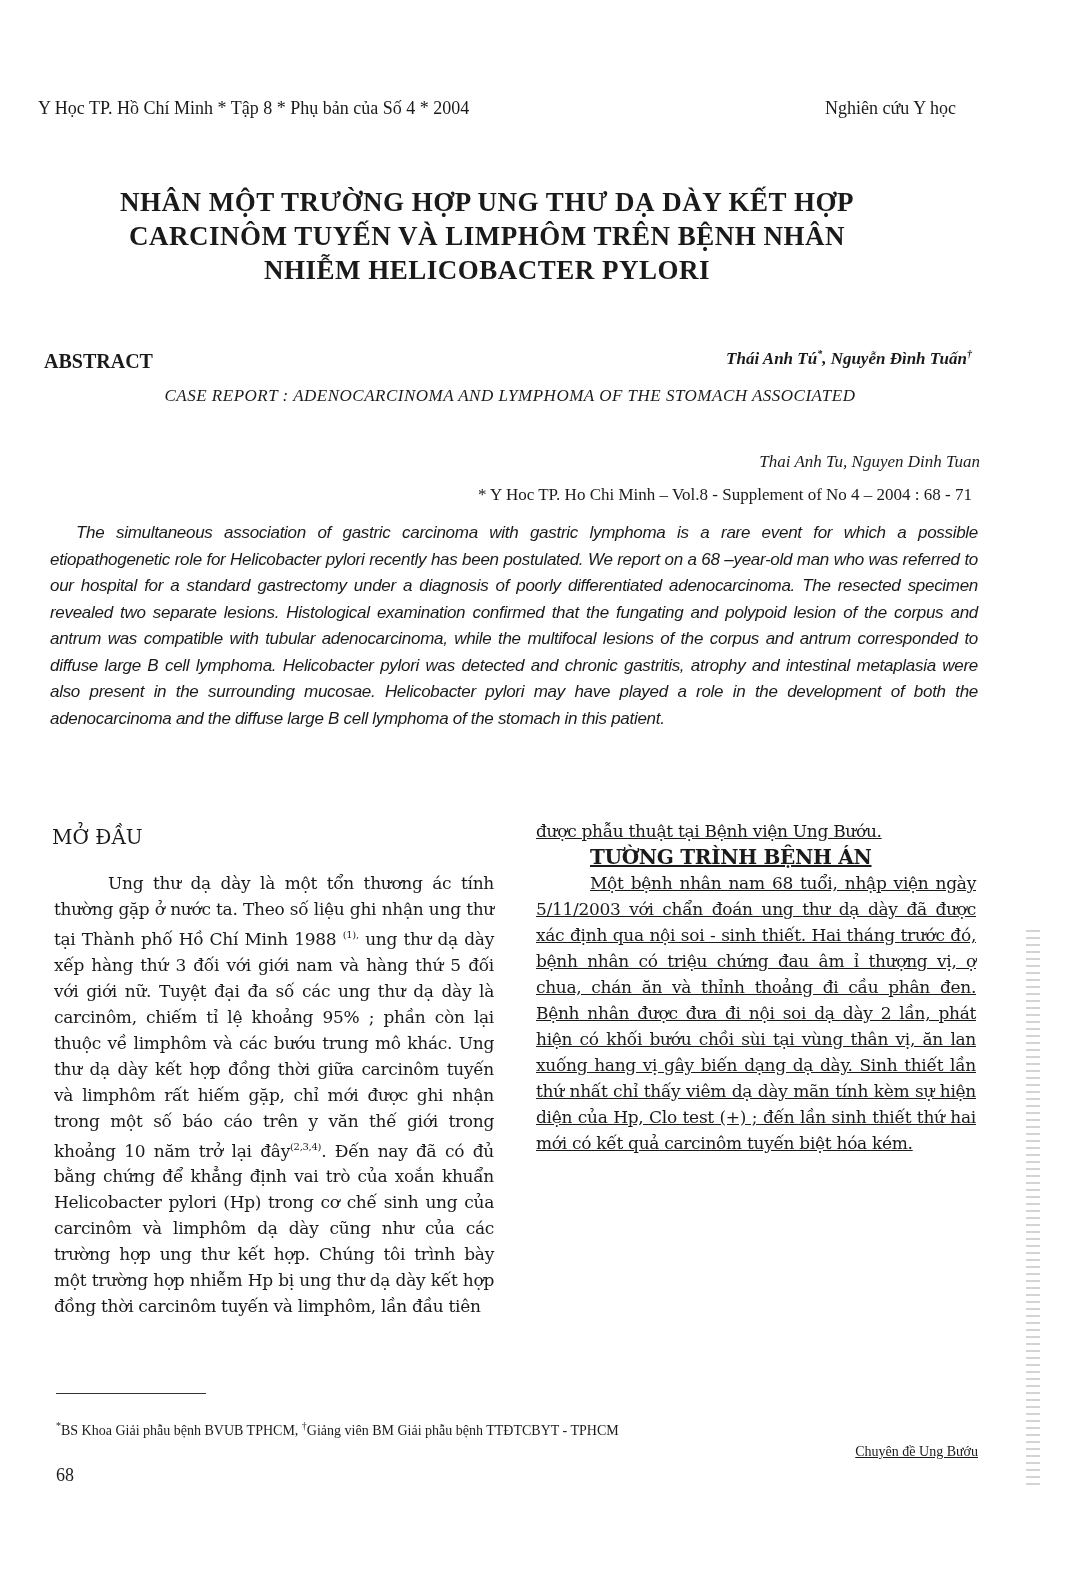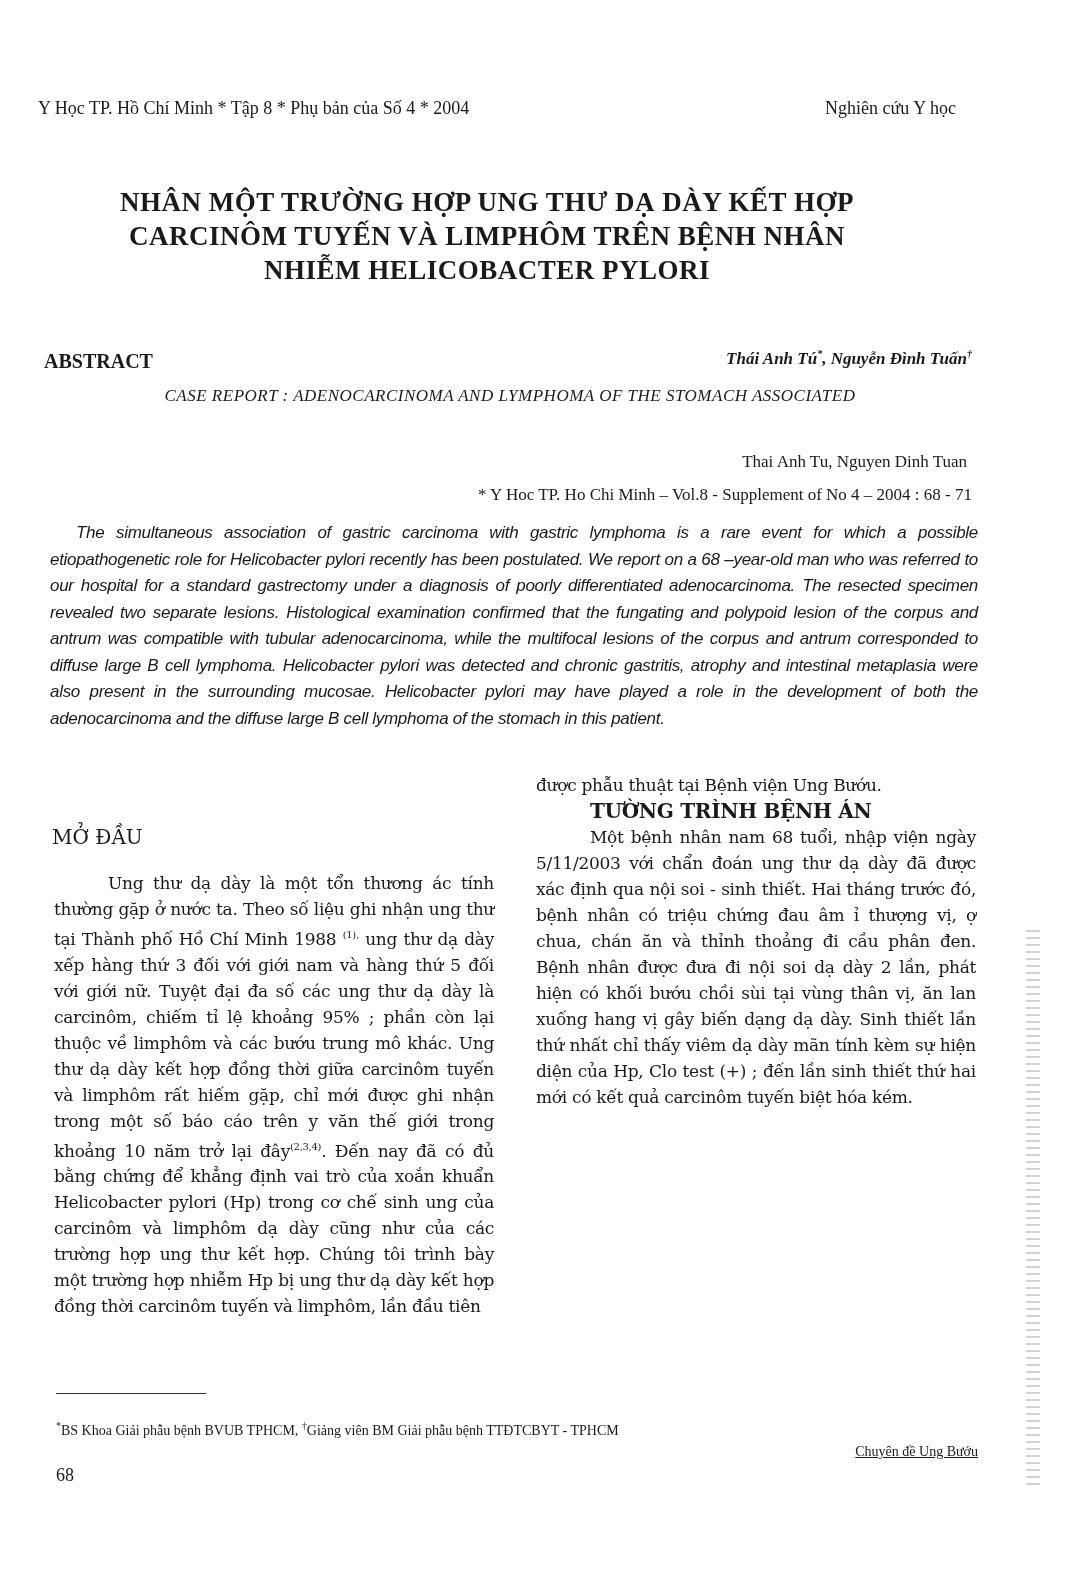--- a/index.html
+++ b/index.html
@@ -4,29 +4,29 @@
 <style>
   html, body { margin: 0; padding: 0; background: #ffffff; }
   body { width: 1090px; height: 1583px; position: relative; overflow: hidden; color: #1a1a1a; font-family: "Liberation Serif", serif; }
   .abs { position: absolute; }
   .running-head { top: 98px; left: 38px; font-size: 18px; }
   .running-section { top: 98px; right: 134px; font-size: 18px; }
   .title { top: 185px; left: 72px; width: 830px; text-align: center; font-size: 27px; line-height: 34px; font-weight: bold; letter-spacing: 0.5px; }
   .authors { top: 304px; right: 118px; font-size: 17px; font-style: italic; font-weight: bold; margin-top: 44px; }
   .abstract-head { top: 350px; left: 44px; font-size: 20px; font-weight: bold; }
   .abs-title { top: 384px; left: 60px; width: 900px; text-align: center; font-size: 17px; font-style: italic; line-height: 24px; letter-spacing: 0.5px; }
-  .abs-authors { top: 452px; right: 123px; font-size: 17px; }
+  .abs-authors { top: 452px; right: 110px; font-size: 17px; font-style: italic; }
   .abs-citation { top: 485px; right: 118px; font-size: 17px; }
   .abs-body { top: 520px; left: 50px; width: 928px; font-size: 17px; font-style: italic; line-height: 26.5px; text-align: justify; text-indent: 26px; font-family: "Liberation Sans", sans-serif; letter-spacing: -0.3px; }
   .col { width: 440px; font-size: 17px; line-height: 26px; text-align: justify; font-family: "DejaVu Serif", serif; letter-spacing: -0.3px; }
   .col p { margin: 0; text-indent: 54px; }
   .col p.noindent { text-indent: 0; }
   .col p.indent2 { text-indent: 86px; margin-top: 8px; }
   .col-left { top: 870px; left: 54px; }
-  .col-right { top: 772px; left: 536px; }
+  .col-right { top: 818px; left: 536px; text-decoration: underline; }
   .h-left { top: 825px; left: 52px; font-size: 20px; font-family: "DejaVu Serif", serif; }
   .h-right { font-size: 20px; font-weight: bold; margin: 10px 0 12px 0; text-indent: 0; font-family: "DejaVu Serif", serif; }
   .fn-rule { top: 1393px; left: 56px; width: 150px; height: 1px; background: #333; }
   .footnote { top: 1420px; left: 56px; font-size: 14px; font-family: "Liberation Serif", serif; }
   .page-num { top: 1465px; left: 56px; font-size: 18px; }
   .page-section { top: 1444px; right: 112px; font-size: 14px; text-decoration: underline; }
   sup { font-size: 10px; }
   .scan-edge { top: 930px; right: 50px; width: 14px; height: 560px; background: repeating-linear-gradient(180deg, rgba(80,80,80,0.25) 0 2px, transparent 2px 7px); }
 </style>
 </head>

